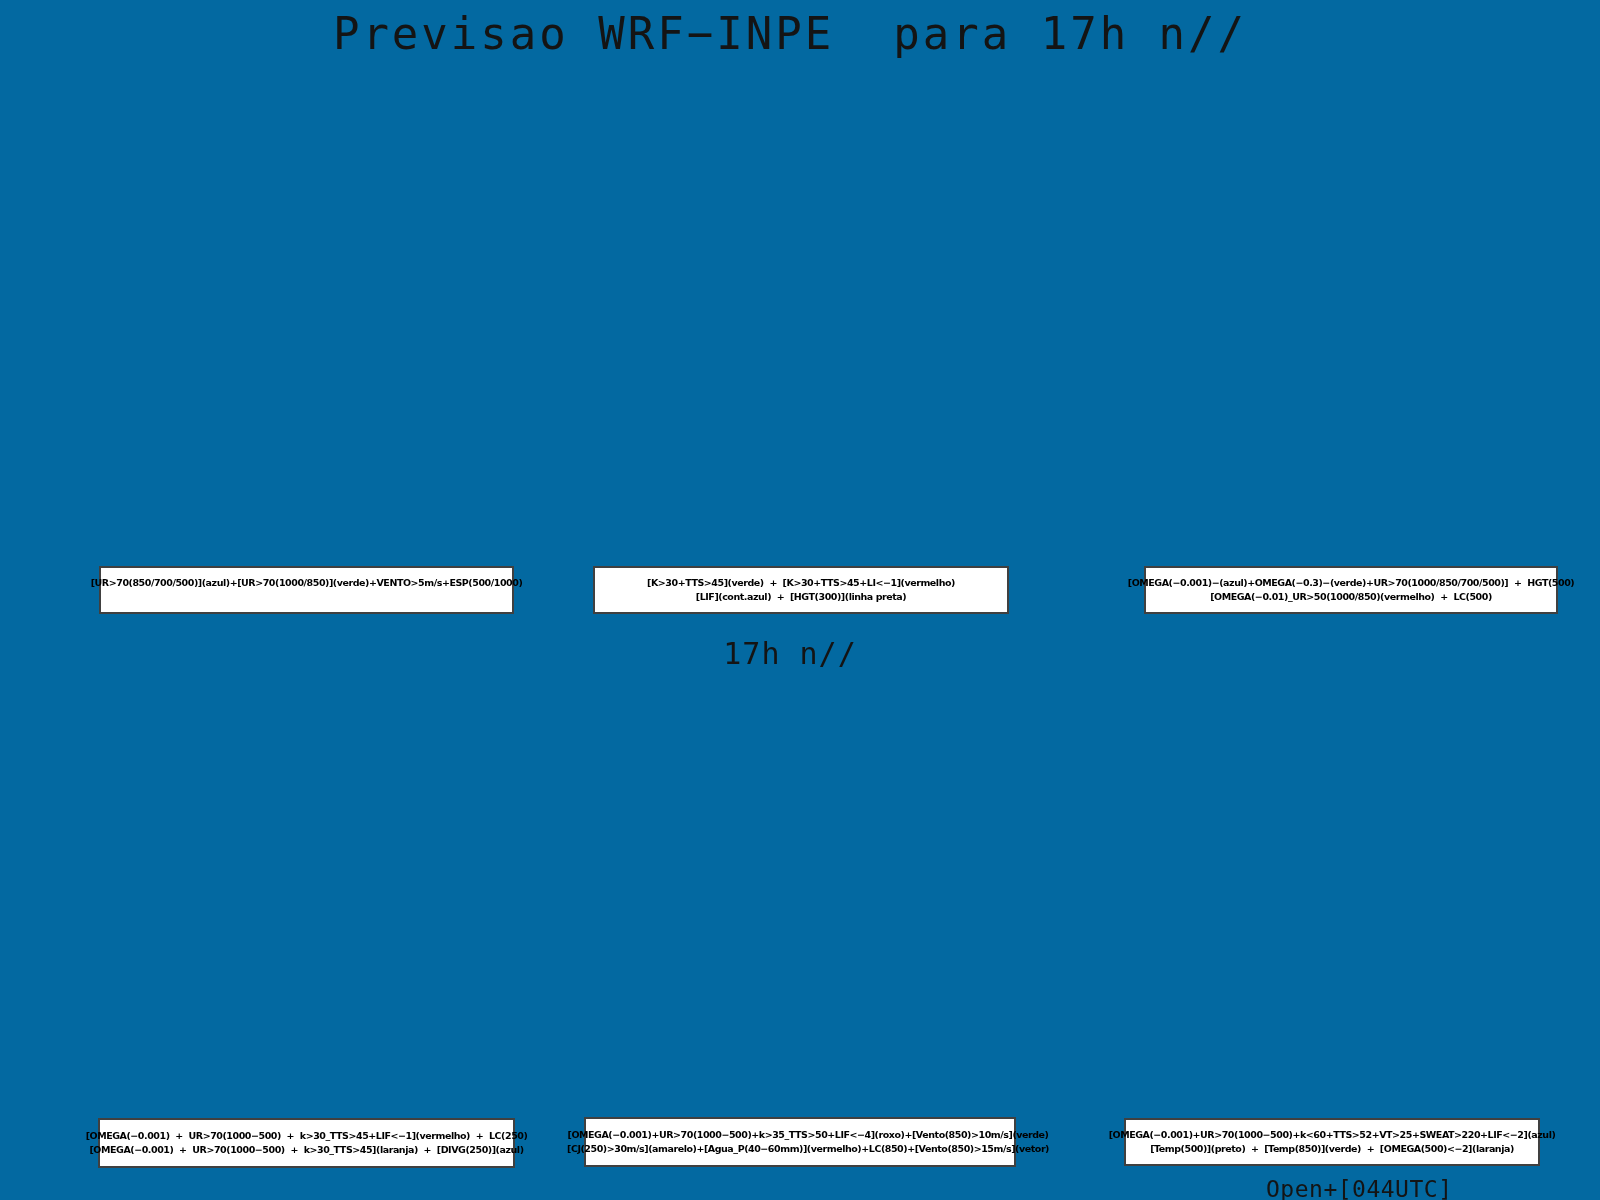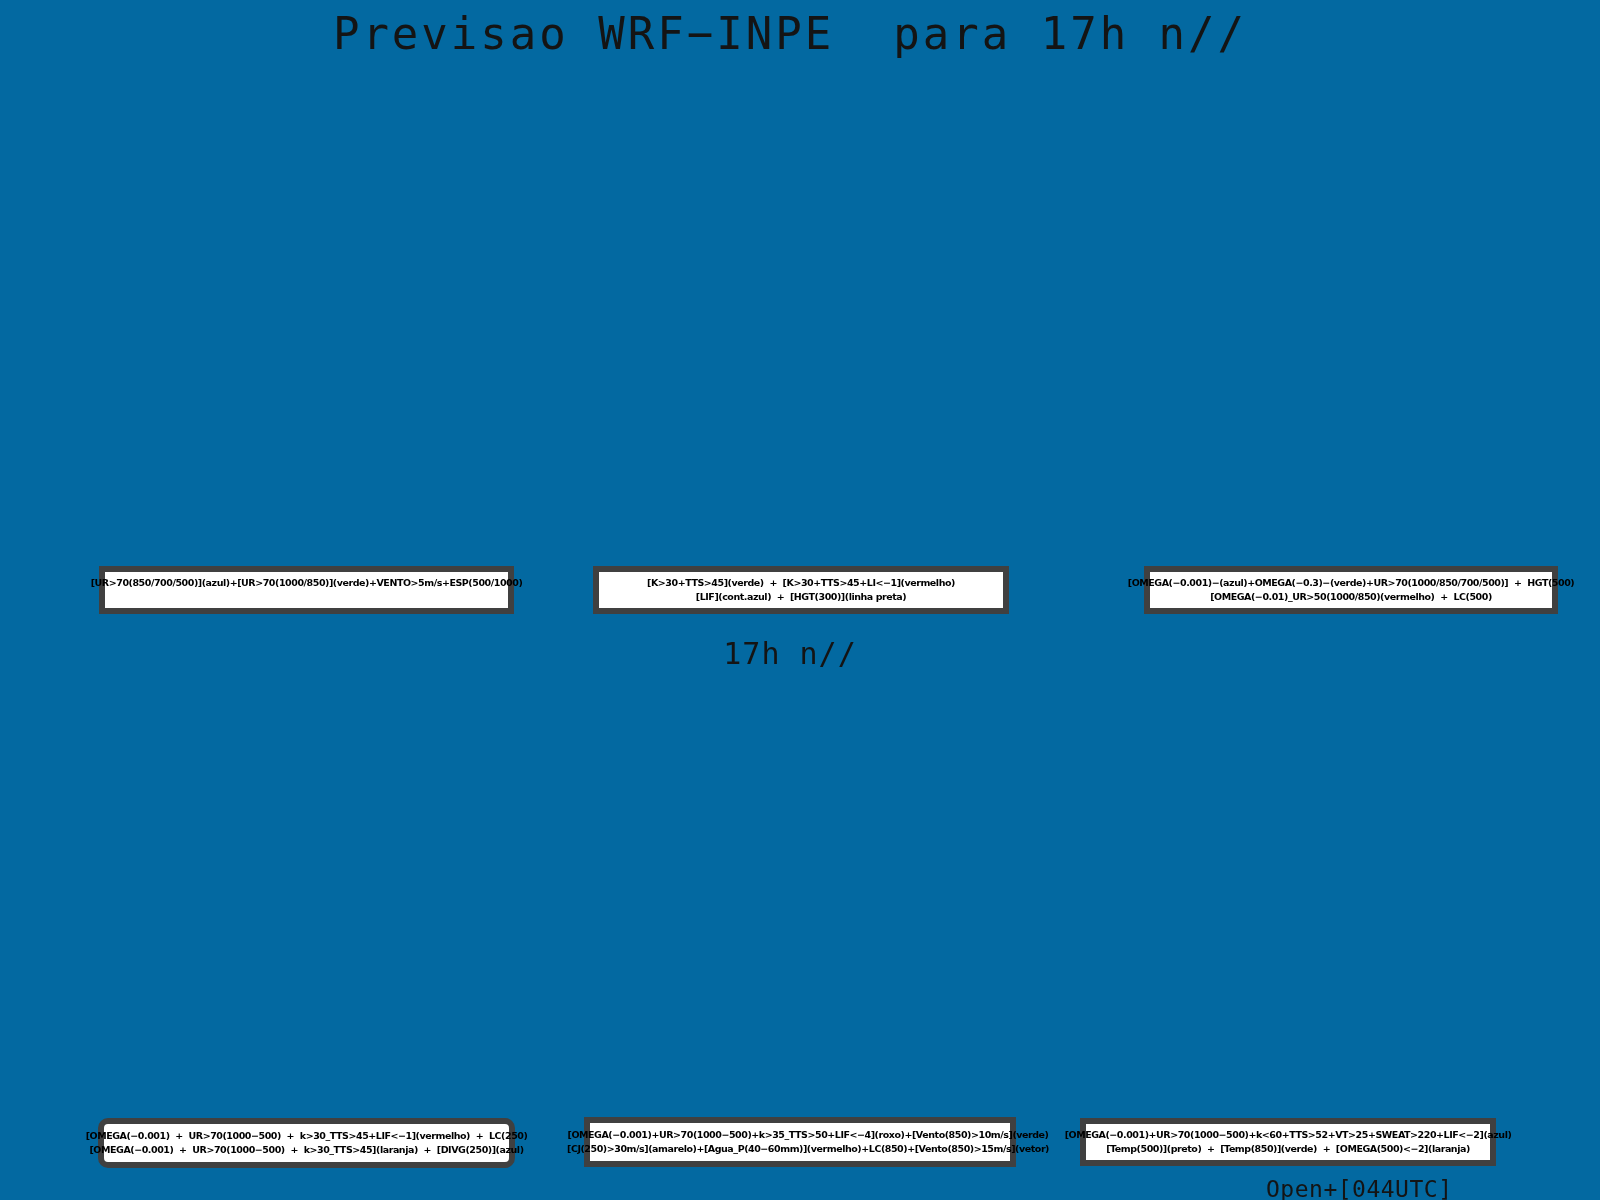--- a/index.html
+++ b/index.html
@@ -46,21 +46,21 @@
   .footer-label {
     position: absolute;
     top: 1176px;
     left: 1266px;
     font-size: 23px;
     letter-spacing: 0.5px;
   }
   
   .panel-box {
     position: absolute;
-    border: 6px solid #404040;
+    border: 2px solid #404040;
     background: #ffffff;
     box-sizing: border-box;
     display: flex;
     flex-direction: column;
     justify-content: center;
     align-items: center;
   }
   .panel-line {
     font-family: "DejaVu Sans", sans-serif;
     font-weight: 700;
@@ -68,23 +68,23 @@
     line-height: 14px;
     letter-spacing: -0.45px;
     white-space: pre;
     text-align: center;
     color: #000000;
     min-height: 14px;
   }
   #panel-top-left      { left: 99px;   top: 566px;  width: 415px; height: 48px; }
   #panel-top-center    { left: 593px;  top: 566px;  width: 416px; height: 48px; }
   #panel-top-right     { left: 1144px; top: 566px;  width: 414px; height: 48px; }
-  #panel-bottom-left   { left: 98px;   top: 1118px; width: 417px; height: 50px; border-radius: 10px; }
+  #panel-bottom-left   { left: 98px;   top: 1118px; width: 417px; height: 50px; }
   #panel-bottom-center { left: 584px;  top: 1117px; width: 432px; height: 50px; padding-left: 16px; }
-  #panel-bottom-right  { left: 1080px; top: 1118px; width: 416px; height: 48px; }
+  #panel-bottom-right  { left: 1124px; top: 1118px; width: 416px; height: 48px; }
 </style>
 </head>
 <body>
 
 <div id="page">
 
   <div class="hershey page-title">Previsao WRF−INPE  para 17h n//</div>
 
   <div class="panel-box" id="panel-top-left">
     <div class="panel-line">[UR&gt;70(850/700/500)](azul)+[UR&gt;70(1000/850)](verde)+VENTO&gt;5m/s+ESP(500/1000)</div>

